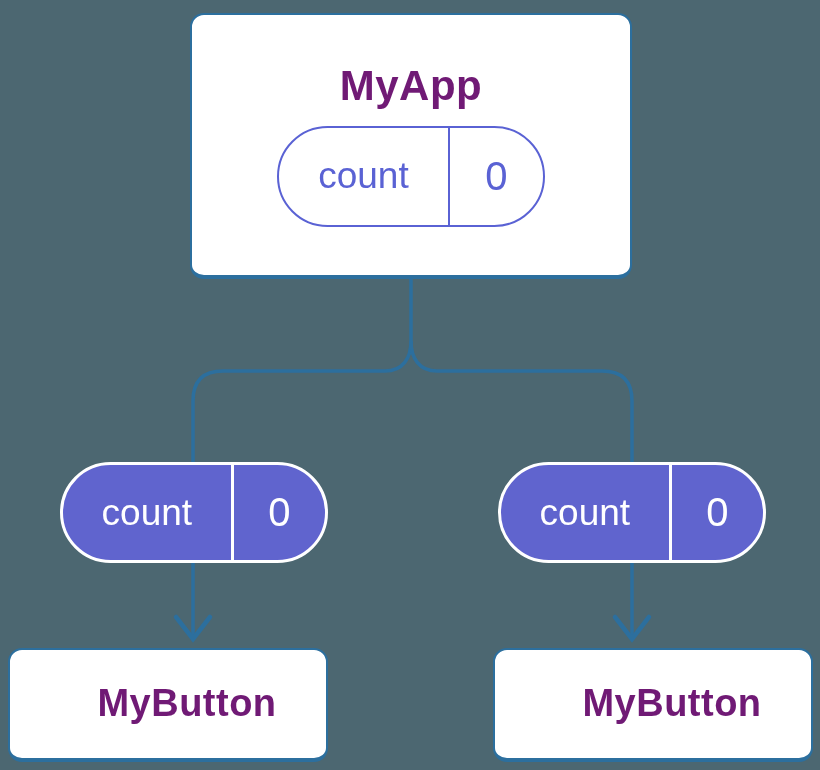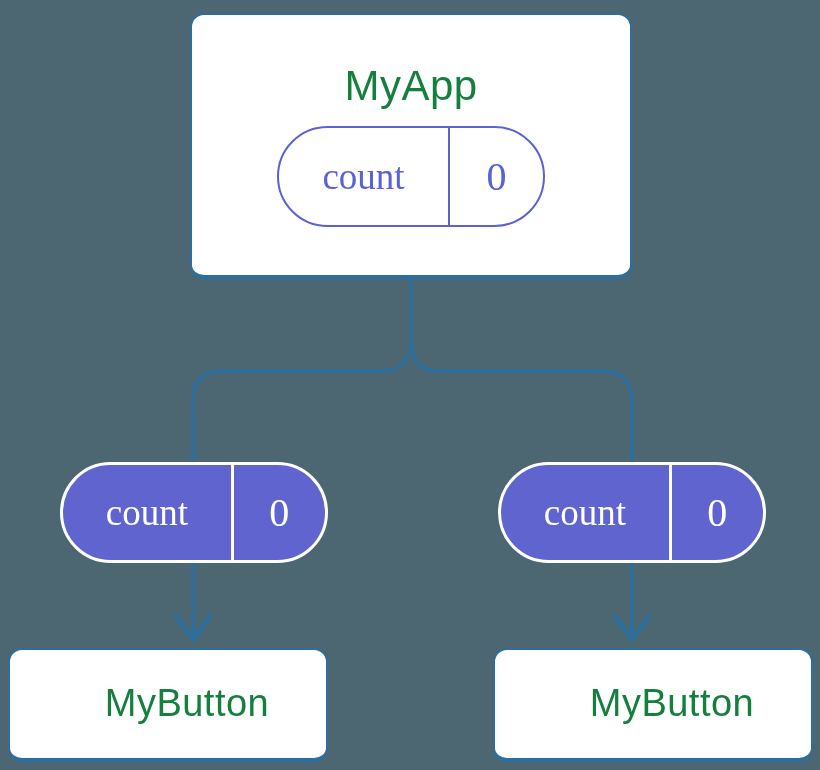--- a/index.html
+++ b/index.html
@@ -33,43 +33,42 @@
   }
 
   .node--app {
     left: 190px; top: 13px;
     width: 442px; height: 266px;
     flex-direction: column;
     gap: 16px;
   }
 
   .node-title {
-    color: #15803d;
-    font-weight: 400;
+    color: #701a75;
+    font-weight: 700;
     font-size: 42px;
     letter-spacing: 0.5px;
     line-height: 1.1;
   }
 
   .node--button {
     top: 648px;
     width: 320px; height: 114px;
   }
   .node--button .node-title { font-size: 38px; margin-left: 38px; }
   .node--button-left  { left: 8px; }
   .node--button-right { left: 493px; }
 
   .pill {
     display: flex;
     align-items: stretch;
     box-sizing: border-box;
     width: 268px; height: 101px;
     border-radius: 52px;
     overflow: hidden;
-    font-family: Liberation Serif, serif;
   }
   .pill-label, .pill-value {
     display: flex;
     align-items: center;
     justify-content: center;
   }
   .pill-label { flex: 0 0 64%; font-size: 37px; }
   .pill-value { flex: 1 1 auto; font-size: 40px; }
 
   .pill--outlined {

